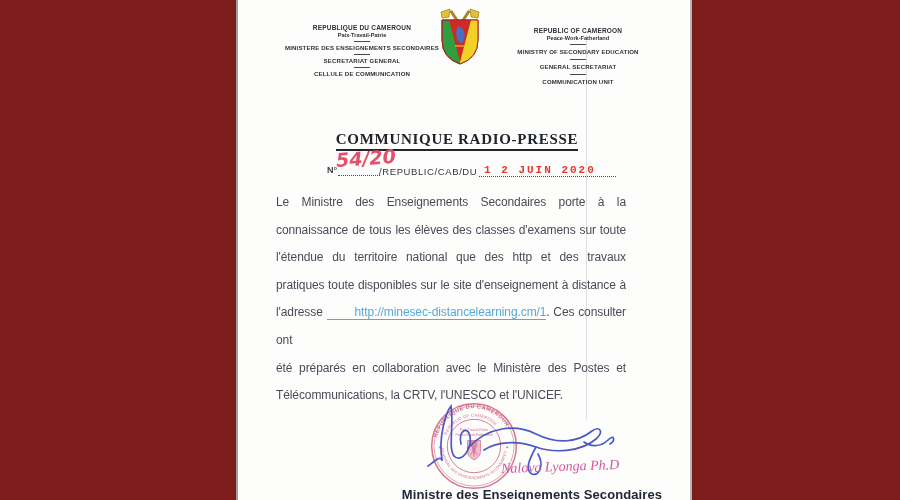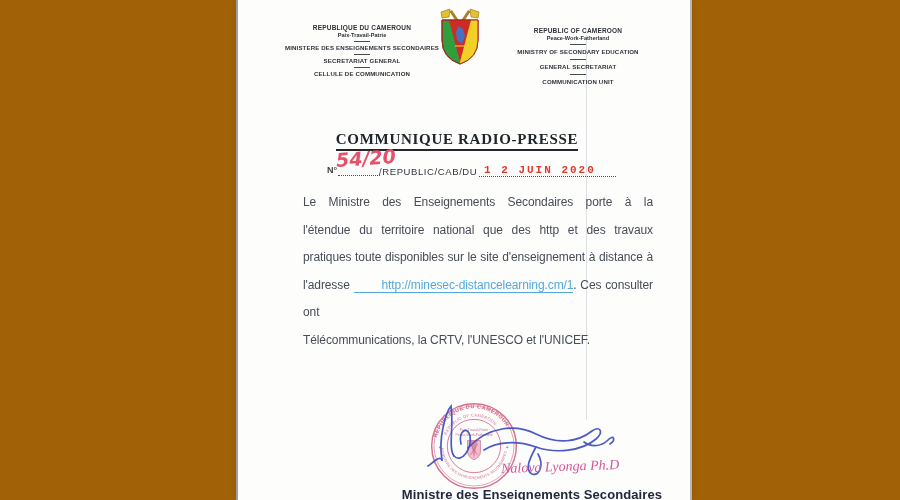--- a/index.html
+++ b/index.html
@@ -1,16 +1,16 @@
 <!DOCTYPE html>
 <html><head>
 <meta charset="utf-8">
 <style>
   html,body{margin:0;padding:0;background:#e5e5e5;}
-  .canvas{position:relative;width:900px;height:500px;background:#a16207;overflow:hidden;
+  .canvas{position:relative;width:900px;height:500px;background:#7f1d1d;overflow:hidden;
           font-family:"Liberation Sans",sans-serif;}
   .page{position:absolute;left:236px;top:0;width:452px;height:500px;background:#fdfdfc;
         border-left:2px solid #9e9e9e;border-right:2px solid #b7b7b7;
         box-shadow:0 0 6px rgba(0,0,0,.12);}
   .crease{position:absolute;left:348px;top:35px;width:1px;height:385px;
           background:rgba(140,150,165,.28);}
 
   
   .hdr{position:absolute;text-align:center;color:#2d3138;}
   .hdr-left{left:34px;top:24px;width:180px;}
@@ -35,21 +35,21 @@
   .dot1{position:absolute;left:11px;top:17px;width:42px;border-bottom:1.6px dotted #4c4c4c;}
   .dot2{position:absolute;left:152px;top:18px;width:137px;border-bottom:1.6px dotted #4c4c4c;}
   .handnum{position:absolute;left:9px;top:-11px;font-size:19px;font-style:italic;font-weight:bold;
            color:#e5506a;transform:rotate(-4deg);font-family:"DejaVu Sans",sans-serif;}
   .refpath{position:absolute;left:52px;top:8px;font-size:9.5px;letter-spacing:.6px;color:#33363c;}
   .datestamp{position:absolute;left:157px;top:-2px;font-size:11px;font-weight:bold;color:#e03a2e;
              letter-spacing:2px;font-family:"Liberation Mono",monospace;margin-top:8px;}
 
   
   .bodyblock{position:absolute;left:38px;top:189px;width:350px;color:#474c58;
-             font-size:12px;letter-spacing:-.1px;margin-left:27px;}
+             font-size:12px;letter-spacing:-.1px;}
   .bline{line-height:27.6px;white-space:normal;}
   .just{text-align:justify;text-align-last:justify;}
   .left{text-align:left;}
   .p2{margin-top:2px;}
   .url{color:#55a9da;border-bottom:1px solid #55a9da;cursor:pointer;padding-left:28px;}
 
   
   .stamp{position:absolute;left:190px;top:400px;width:92px;height:92px;opacity:.88;}
   .signature{position:absolute;left:150px;top:398px;width:230px;height:80px;}
   .signer{position:absolute;left:263px;top:459px;font-family:"Liberation Serif",serif;
@@ -109,26 +109,28 @@
       <span class="no">N°</span>
       <span class="dot1"></span>
       <span class="handnum">54/20</span>
       <span class="refpath">/REPUBLIC/CAB/DU</span>
       <span class="dot2"></span>
       <span class="datestamp">1 2 JUIN 2020</span>
     </div>
 
     <div class="bodyblock">
       <div class="bline just">Le Ministre des Enseignements Secondaires porte à la</div>
+      <div class="bline just">connaissance de tous les élèves des classes d'examens sur toute</div>
       <div class="bline just">l'étendue du territoire national que des http et des travaux</div>
       <div class="bline just">pratiques toute disponibles sur le site d'enseignement à distance à</div>
       <div class="bline just">
         <span>l'adresse</span>
         <span class="url">http://minesec-distancelearning.cm/1</span><span>. Ces consulter ont</span>
       </div>
+      <div class="bline just">été préparés en collaboration avec le Ministère des Postes et</div>
       <div class="bline left">Télécommunications, la CRTV, l'UNESCO et l'UNICEF.</div>
     </div>
 
     <svg class="stamp" viewBox="0 0 100 100">
       <defs>
         <path id="arcTop" d="M 9,50 A 41,41 0 1 1 91,50"></path>
         <path id="arcBottom" d="M 14,50 A 36,36 0 0 0 86,50"></path>
         <path id="arcInner" d="M 18,50 A 32,32 0 1 1 82,50"></path>
       </defs>
       <circle cx="50" cy="50" r="46" fill="none" stroke="#cf5f83" stroke-width="1.6"></circle>

